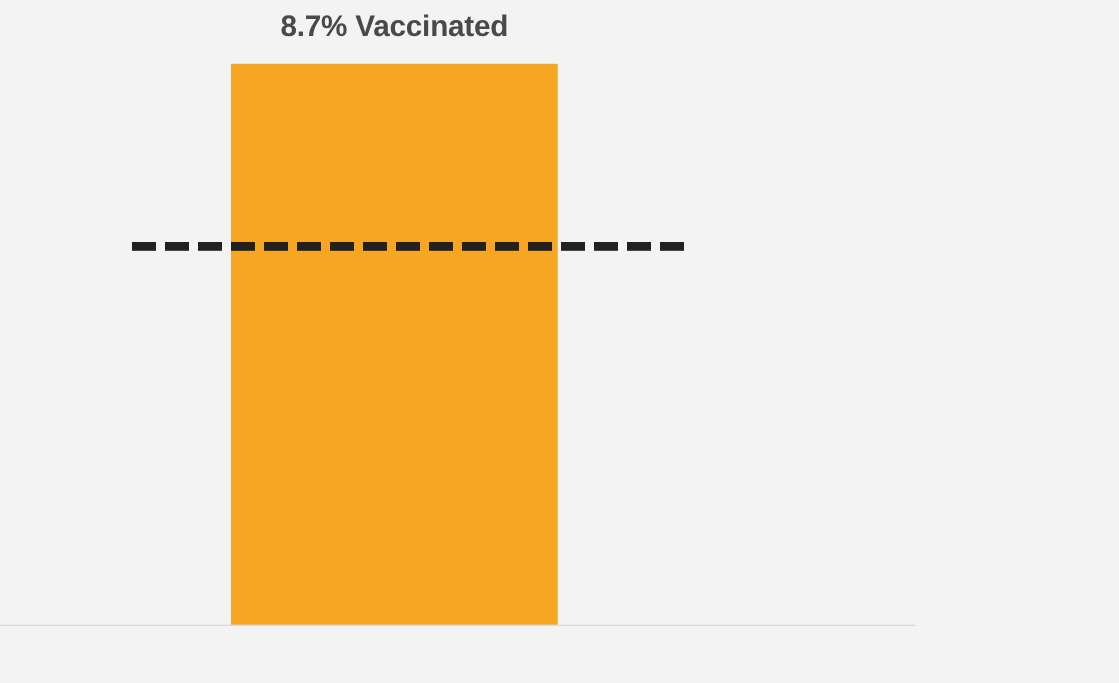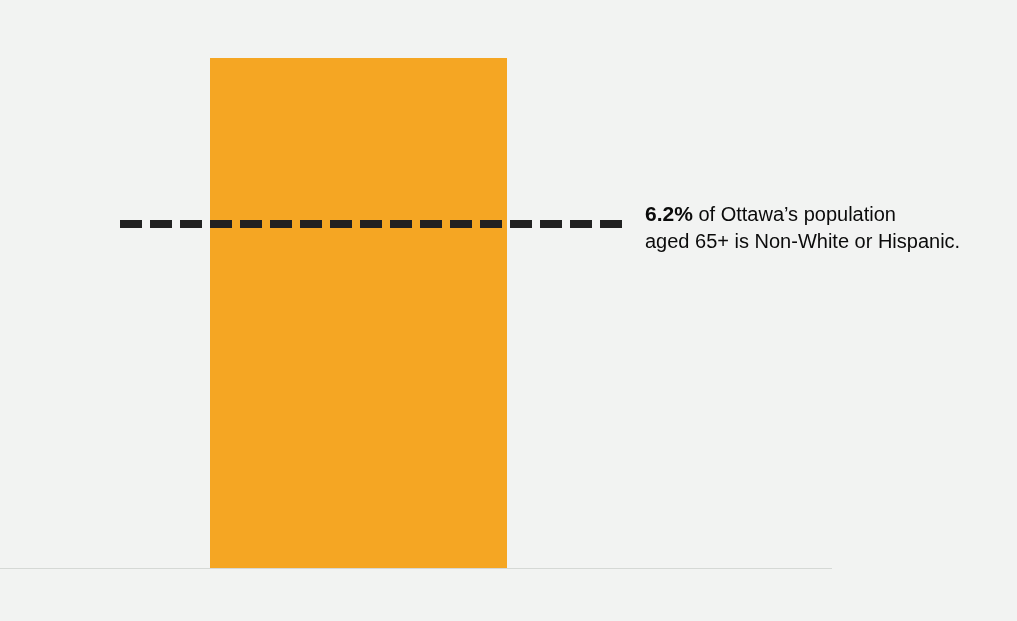--- a/index.html
+++ b/index.html
@@ -110,30 +110,27 @@
     letter-spacing: -0.1px;
     white-space: nowrap;
     font-family: "Liberation Sans", sans-serif;
   }
 </style>
 </head>
 <body>
 
 <div id="chart-root">
 
+  <div id="chart-title">8.7% Vaccinated</div>
 
   <div id="plot-area">
 
     <div id="bar-vaccinated"></div>
 
     <div id="reference-line"></div>
 
-    <div id="reference-annotation">
-      <span class="ann-line"><span class="ref-value">6.2%</span><span class="ref-rest"> of Ottawa’s population</span></span>
-      <span class="ann-line">aged 65+ is Non-White or Hispanic.</span>
-    </div>
 
   </div>
 
   <div id="axis-divider"></div>
 
 
 </div>
 
 </body></html>

